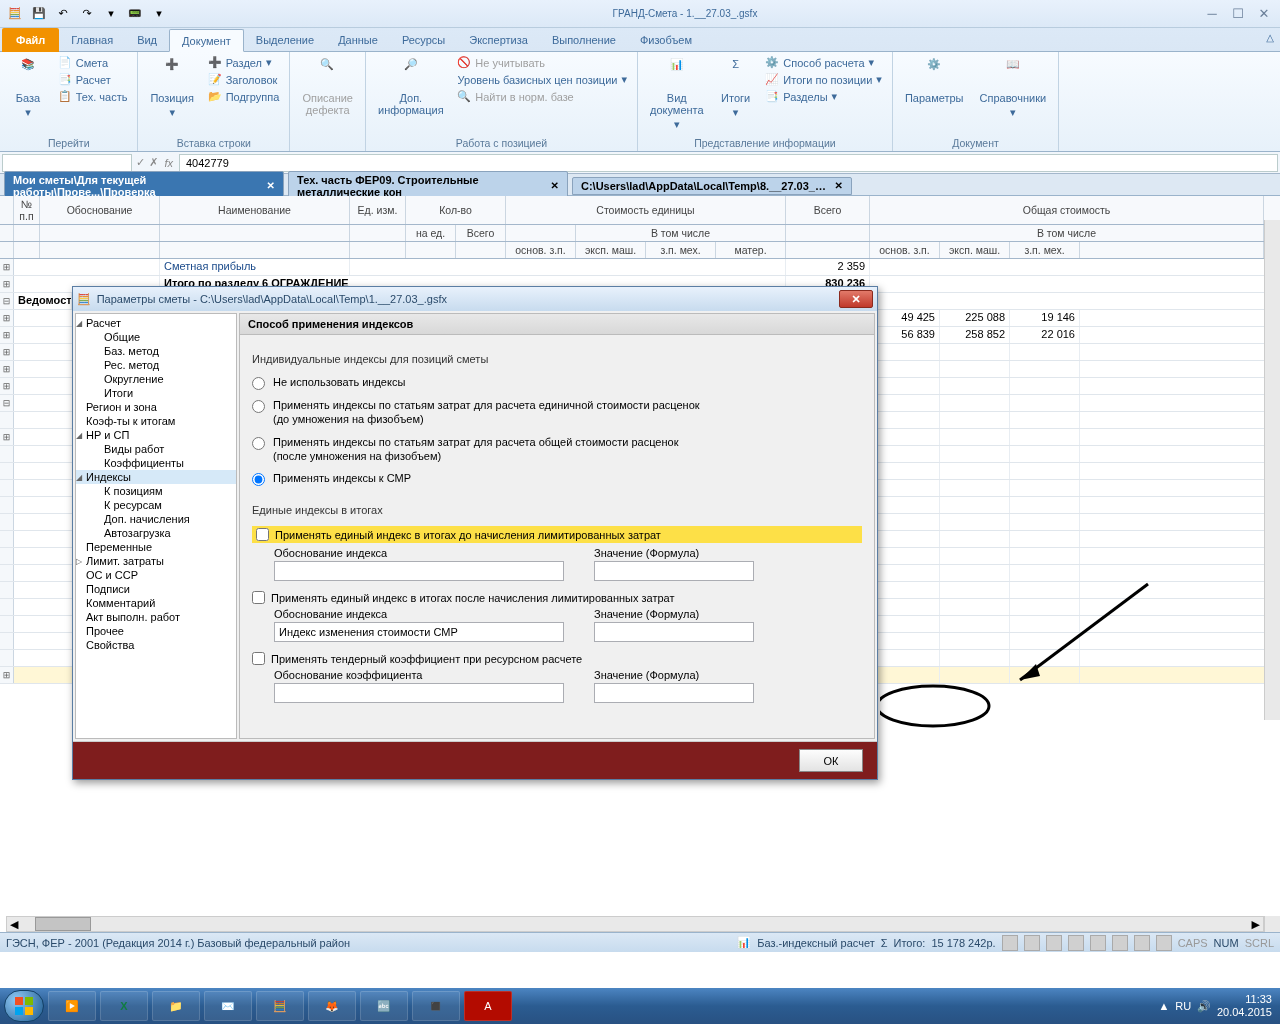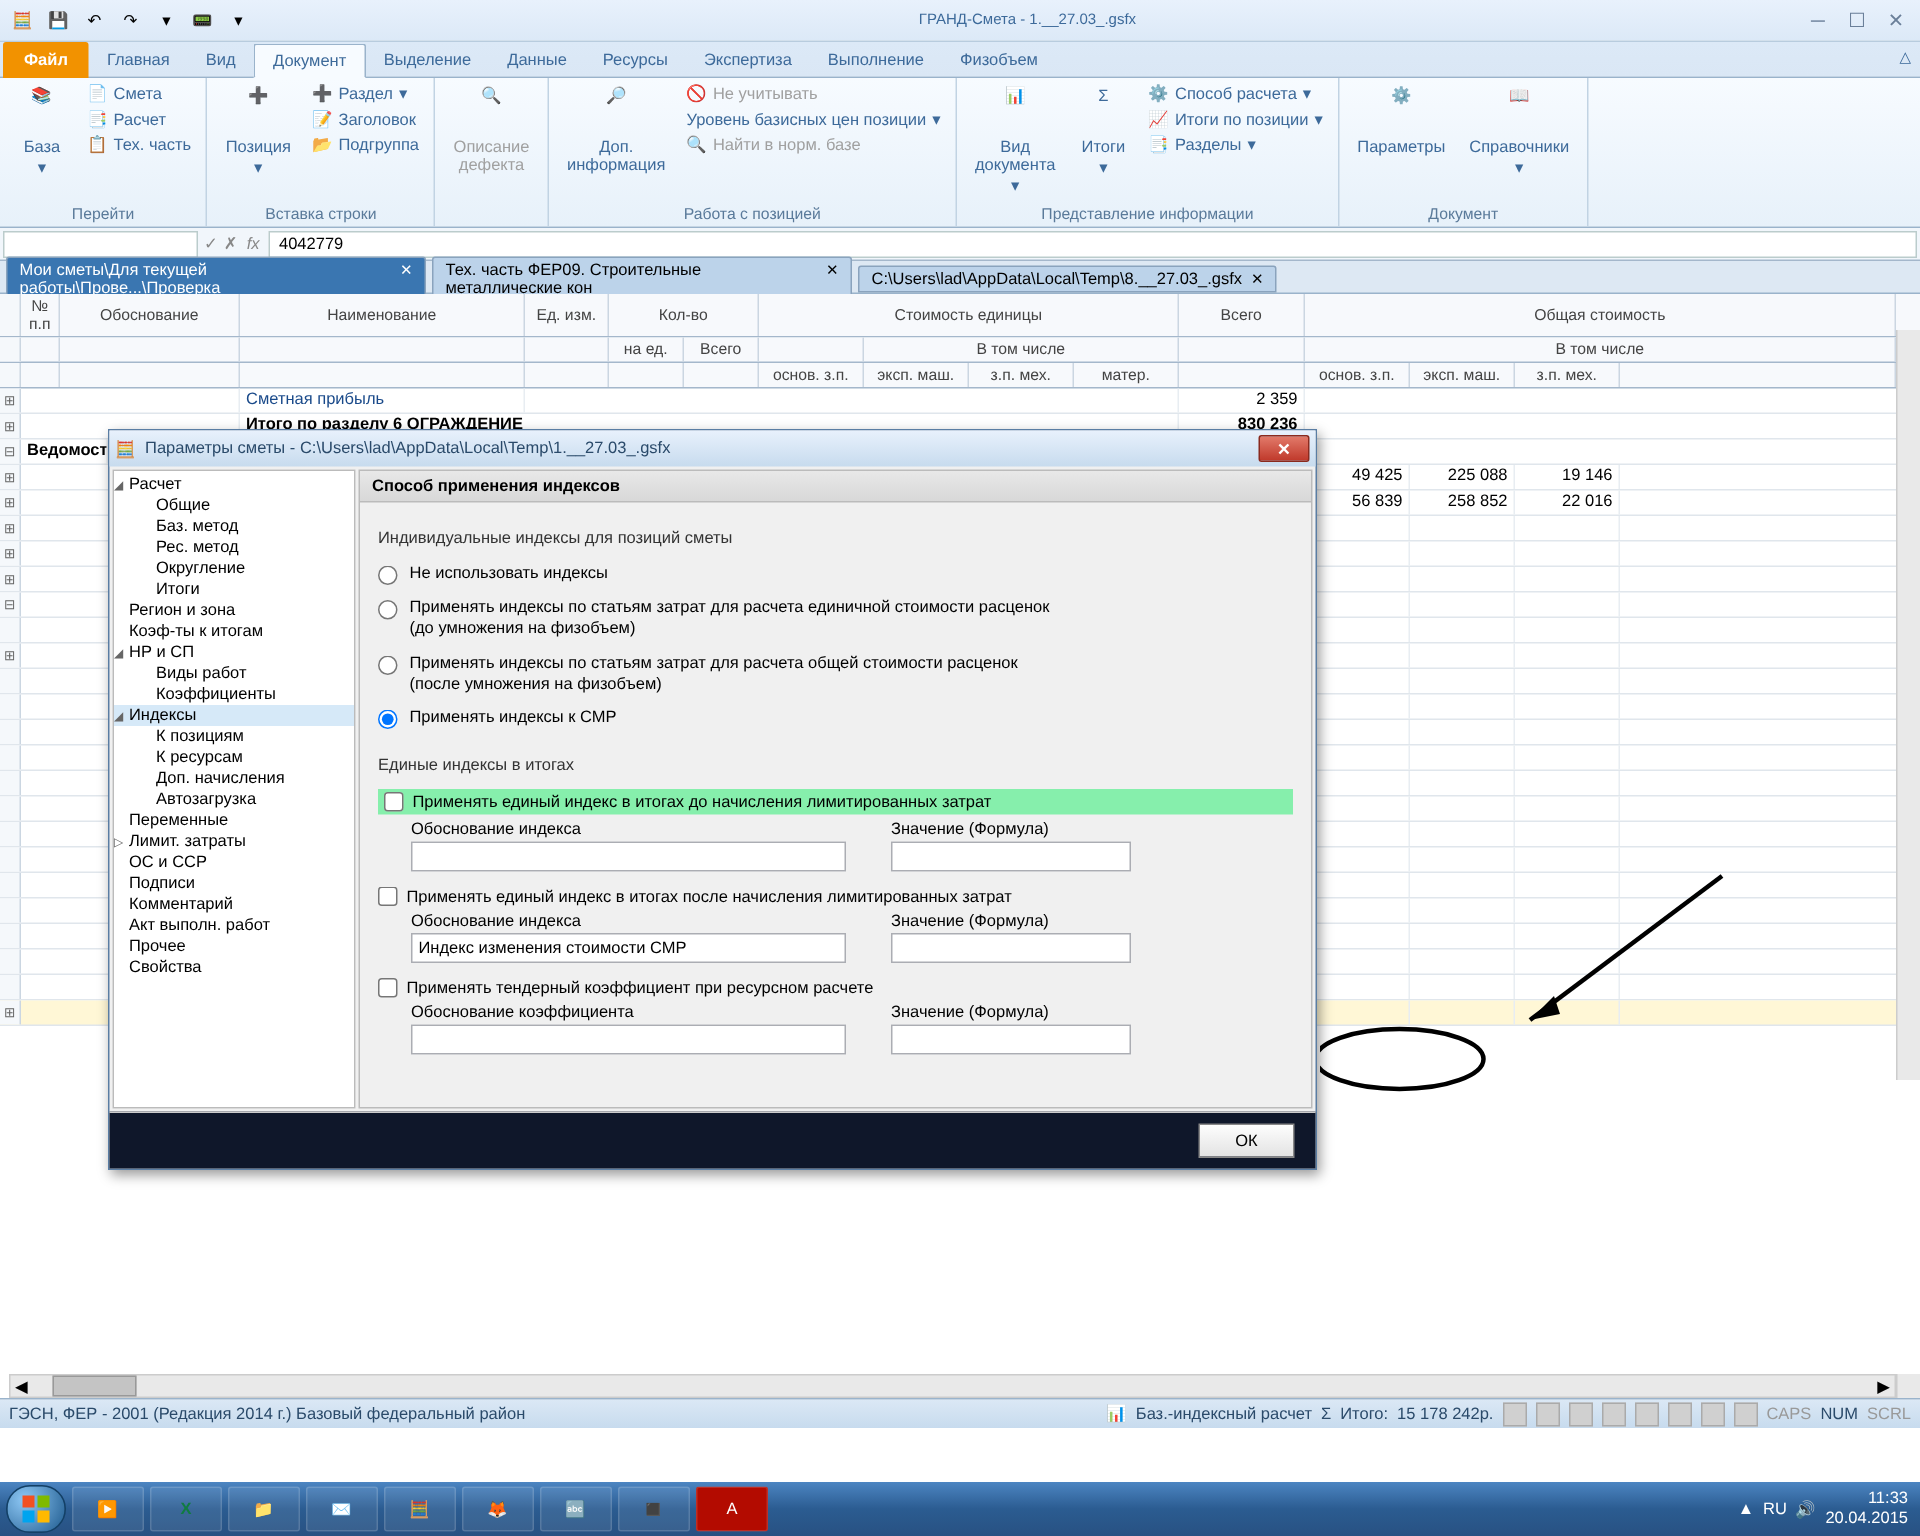--- a/index.html
+++ b/index.html
@@ -32,21 +32,21 @@
 .ricon-big { width:32px; height:32px; }
 
 
 .formula-bar { height:22px; border-bottom:1px solid #a4b7cb; display:flex; align-items:center; background:#f1f6fb; }
 .fb-box { border:1px solid #bcc; background:#fff; padding:2px 6px; margin:2px; height:18px; display:flex; align-items:center; }
 .fb-namebox { width:130px; }
 .fb-fx { font-style:italic; color:#888; padding:0 4px; }
 
 
 .doctabs { height:22px; background:#dde8f3; display:flex; align-items:center; padding:2px 4px 0; gap:4px; border-bottom:1px solid #9ab3cb; }
-.doctab { background:#bcd3ea; border:1px solid #8aa3bd; padding:2px 8px; border-radius:2px 2px 0 0; display:flex; gap:6px; cursor:pointer; max-width:280px; }
+.doctab { background:#bcd3ea; border:1px solid #8aa3bd; padding:2px 8px; border-radius:2px 2px 0 0; display:flex; align-items:center; gap:6px; cursor:pointer; max-width:280px;font-weight:bold; }
 .doctab.active { background:#3a76b1; color:#fff; }
 .doctab .close-x { font-size:10px; }
 
 
 .grid-header { display:flex; flex-direction:column; }
 .gh-row { display:flex; border-bottom:1px solid #a4b7cb; background:#f7f9fc; }
 .gh-cell { border-right:1px solid #cbd6e1; padding:2px 4px; text-align:center; color:#444; font-size:10.5px; display:flex; align-items:center; justify-content:center; }
 
 
 .grid-body { position:relative; }
@@ -74,21 +74,21 @@
 .dlg-inner { padding:12px 12px; }
 .dlg-subhead { margin:6px 0 10px; color:#333; }
 .radio-row { display:flex; align-items:flex-start; gap:8px; margin:8px 0; }
 .radio-row input { margin-top:2px; }
 .radio-row label { line-height:1.3; }
 .chk-row { display:flex; align-items:center; gap:6px; margin:10px 0 4px; }
 .field-pair { display:flex; gap:30px; margin-left:22px; }
 .field-col { display:flex; flex-direction:column; gap:2px; }
 .field-col input { width:290px; height:20px; border:1px solid #abadb3; padding:2px 4px; background:#fff; }
 .field-col.short input { width:160px; }
-.dlg-footer { height:38px; display:flex; justify-content:flex-end; align-items:center; padding:0 14px; border-top:1px solid #ccc; background:#0f172a; }
+.dlg-footer { height:38px; display:flex; justify-content:flex-end; align-items:center; padding:0 14px; border-top:1px solid #ccc; background:#7f1d1d; }
 .dlg-footer button { width:64px; height:23px; border:1px solid #888; background:linear-gradient(#fdfdfd,#e3e3e3); cursor:pointer; }
 
 
 .hscroll { position:absolute; left:6px; right:16px; bottom:92px; height:16px; background:#e9e9e9; border:1px solid #ccc; display:flex; align-items:center; }
 .hscroll .thumb { width:56px; height:14px; background:#c4c4c4; border:1px solid #999; margin-left:14px; }
 .vscroll-stub { position:absolute; right:0; top:220px; bottom:92px; width:16px; background:#e9e9e9; border-left:1px solid #ccc; }
 
 
 .statusbar { position:absolute; left:0; right:0; bottom:72px; height:20px; background:linear-gradient(#dbe8f5,#c7dbee); border-top:1px solid #9ab3cb; display:flex; align-items:center; padding:0 6px; gap:8px; color:#2a4a6a; }
 .status-right { margin-left:auto; display:flex; align-items:center; gap:6px; }
@@ -619,21 +619,21 @@
         <div class="radio-row">
             <input type="radio" name="idx" style="">
             <label style="white-space:pre-line">Применять индексы по статьям затрат для расчета общей стоимости расценок
 (после умножения на физобъем)</label>
           </div>
         <div class="radio-row">
             <input type="radio" name="idx" checked="" style="">
             <label>Применять индексы к СМР</label>
           </div>
         <div class="dlg-subhead" style="margin-top:18px">Единые индексы в итогах</div>
-        <div class="chk-row" style="background:#86efac;padding:2px 4px">
+        <div class="chk-row" style="background:#fde047;padding:2px 4px">
             <input type="checkbox" style="">
             <label>Применять единый индекс в итогах до начисления лимитированных затрат</label>
           </div>
         <div class="field-pair">
           <div class="field-col">
               <label>Обоснование индекса</label>
               <input style="">
             </div>
           <div class="field-col short">
               <label>Значение (Формула)</label>

